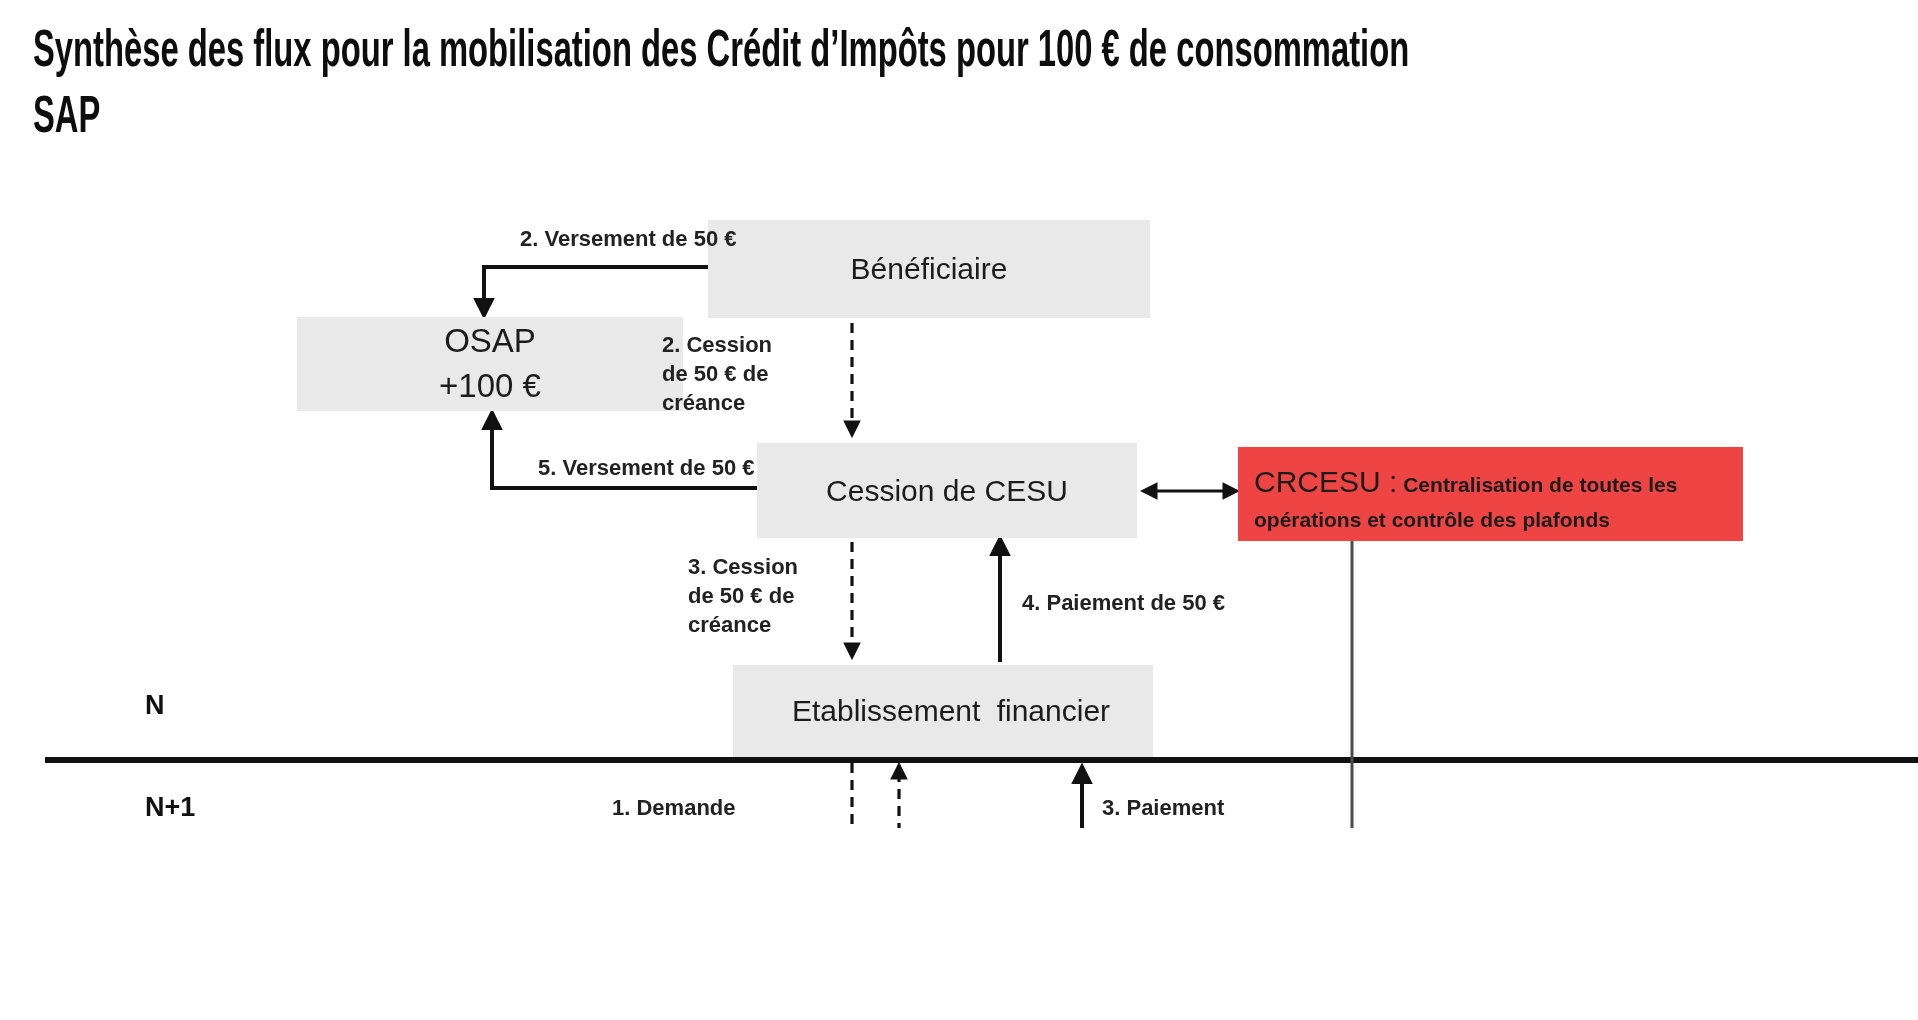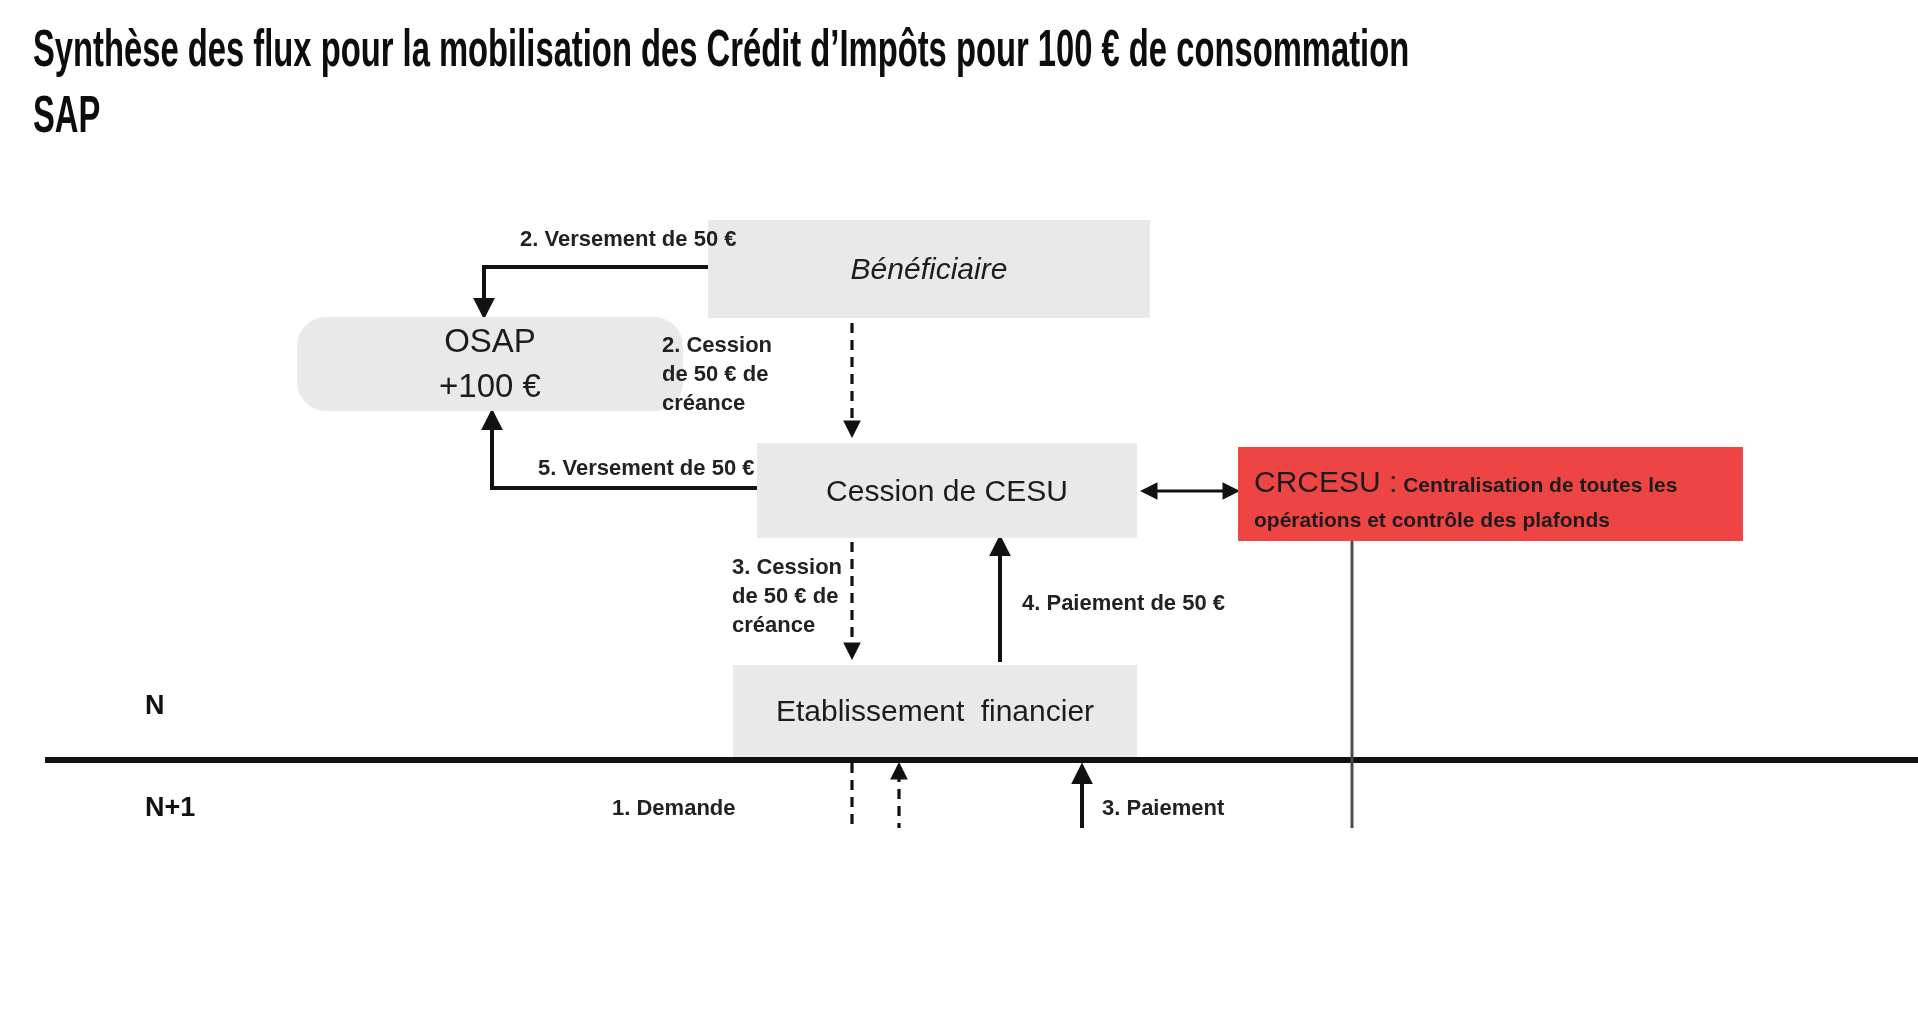--- a/index.html
+++ b/index.html
@@ -7,21 +7,21 @@
           font-family:"Liberation Sans","DejaVu Sans",sans-serif;color:#141414;}
 
   
   .title-wrap{position:absolute;left:33px;top:16px;transform:scaleX(0.63);transform-origin:0 0;white-space:nowrap;}
   .title-line{font-size:52px;font-weight:bold;line-height:1.26;color:#0d0d0d;letter-spacing:0px;}
 
   
   .node{position:absolute;background:#e9e9e9;display:flex;align-items:center;justify-content:center;
         flex-direction:column;font-size:30px;color:#1c1c1c;text-align:center;}
   .node .big{font-size:33px;line-height:1.35;}
-  .wordspread{word-spacing:8px;}
+  .wordspread{word-spacing:8px;padding-left:16px;}
 
   .crcesu-box{position:absolute;background:#ef4444;padding:12px 28px 10px 16px;font-size:21px;
               line-height:1.5;color:#1c1c1c;text-align:left;}
   .crcesu-name{font-size:30px;font-weight:normal;}
   .crcesu-desc{font-size:21px;font-weight:bold;}
 
   
   .flow-label{position:absolute;font-size:22px;font-weight:bold;color:#222;line-height:1.32;
               white-space:pre-line;}
   .period-label{position:absolute;font-size:27px;font-weight:bold;color:#111;}
@@ -64,25 +64,25 @@
 
     <path d="M852 763 V868" stroke="#111111" stroke-width="3.2" stroke-dasharray="10 7" fill="none" marker-end="url(#ah)"></path>
 
     <path d="M899 884 V776" stroke="#111111" stroke-width="3.2" stroke-dasharray="10 7" fill="none" marker-end="url(#ah)"></path>
 
     <path d="M1082 884 V780" stroke="#111111" stroke-width="4" fill="none" marker-end="url(#ah)"></path>
 
     <path d="M1352 541 V935 H1098" stroke="#4d4d4d" stroke-width="3" fill="none" marker-end="url(#ahg)"></path>
   </svg>
 
-  <div class="node" style="left:708px;top:220px;width:442px;height:98px;font-style:italic;">
+  <div class="node" style="left:708px;top:220px;width:442px;height:98px;">
     <div>Bénéficiaire</div>
   </div>
 
-  <div class="node" style="left:297px;top:317px;width:386px;height:94px;border-radius:29px;">
+  <div class="node" style="left:297px;top:317px;width:386px;height:94px;">
     <div class="big">OSAP</div>
     <div class="big">+100 €</div>
   </div>
 
   <div class="node" style="left:757px;top:443px;width:380px;height:95px;">
     <div>Cession de CESU</div>
   </div>
 
   <div class="crcesu-box" style="left:1238px;top:447px;width:505px;height:94px;box-sizing:border-box;">
     <span class="crcesu-name">CRCESU :</span>
@@ -98,21 +98,21 @@
   </div>
 
   <div class="flow-label" style="left:520px;top:224px;">2. Versement de 50 €</div>
 
   <div class="flow-label" style="left:662px;top:330px;">2. Cession
 de 50 € de
 créance</div>
 
   <div class="flow-label" style="left:538px;top:453px;">5. Versement de 50 €</div>
 
-  <div class="flow-label" style="left:688px;top:552px;margin-left:44px;">3. Cession
+  <div class="flow-label" style="left:688px;top:552px;">3. Cession
 de 50 € de
 créance</div>
 
   <div class="flow-label" style="left:1022px;top:588px;">4. Paiement de 50 €</div>
 
   <div class="flow-label" style="left:612px;top:793px;">1. Demande
 d’acceptation du CI</div>
 
 
   <div class="flow-label" style="left:1102px;top:793px;">3. Paiement

